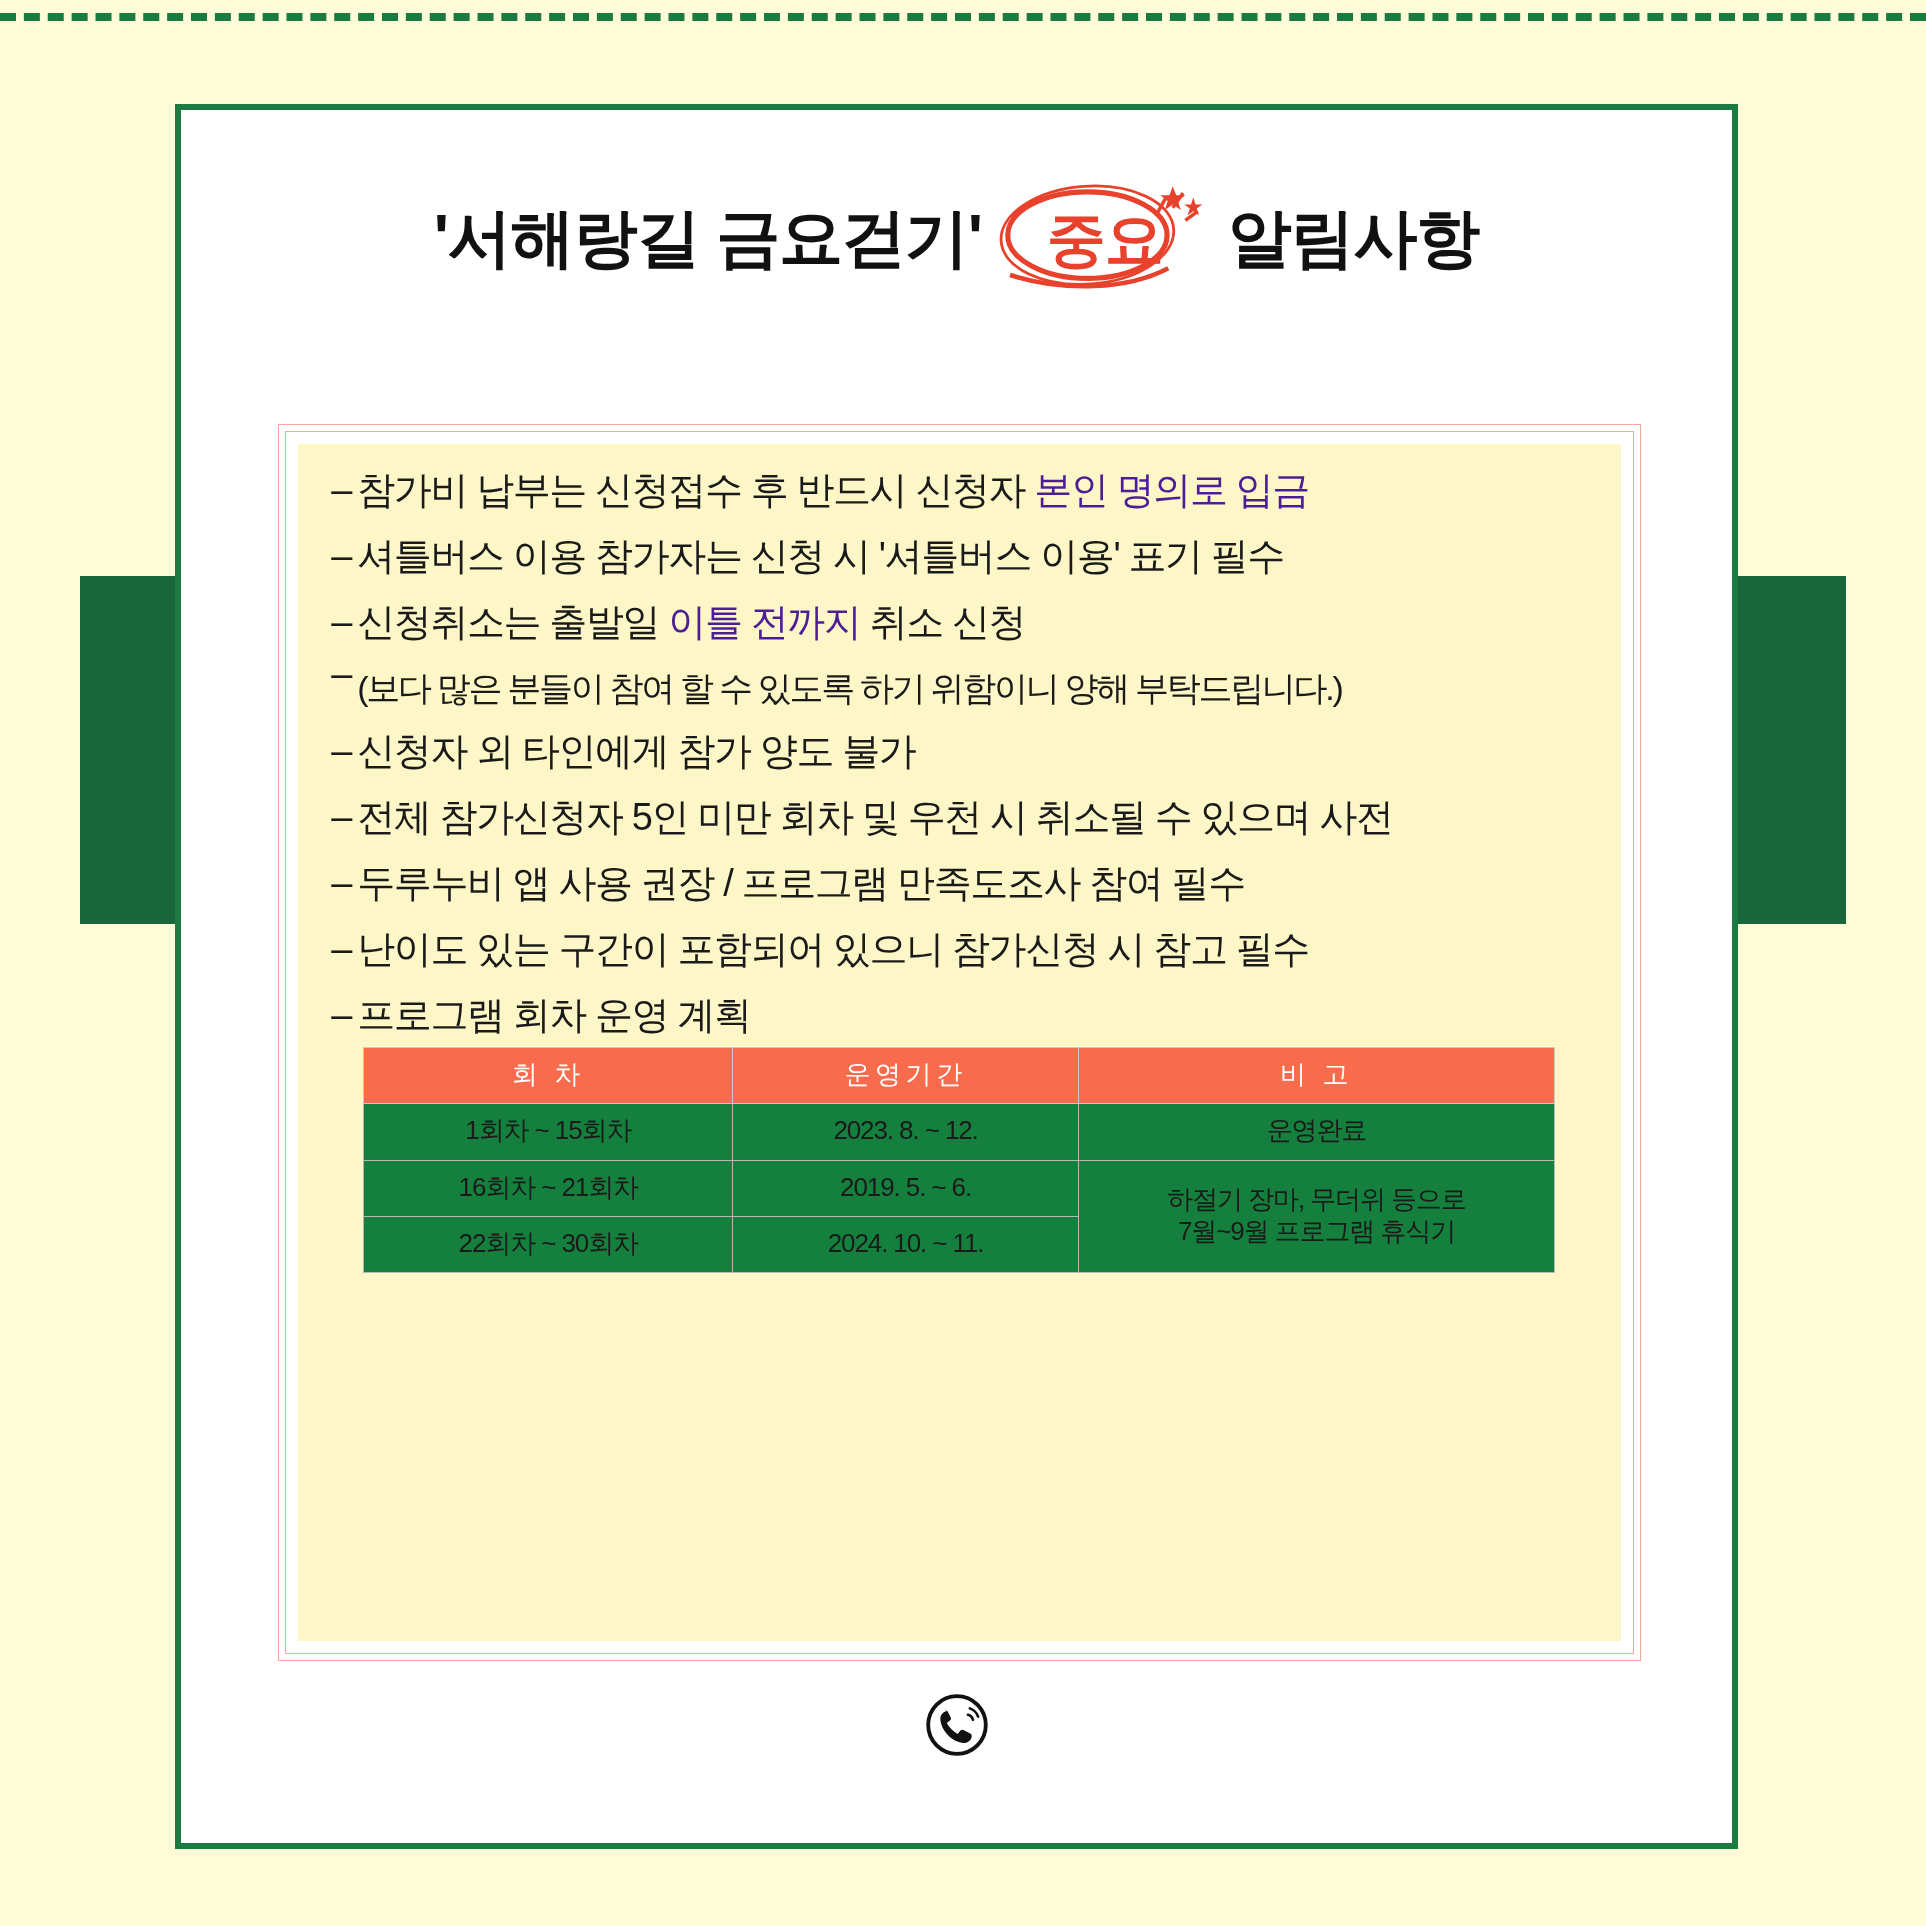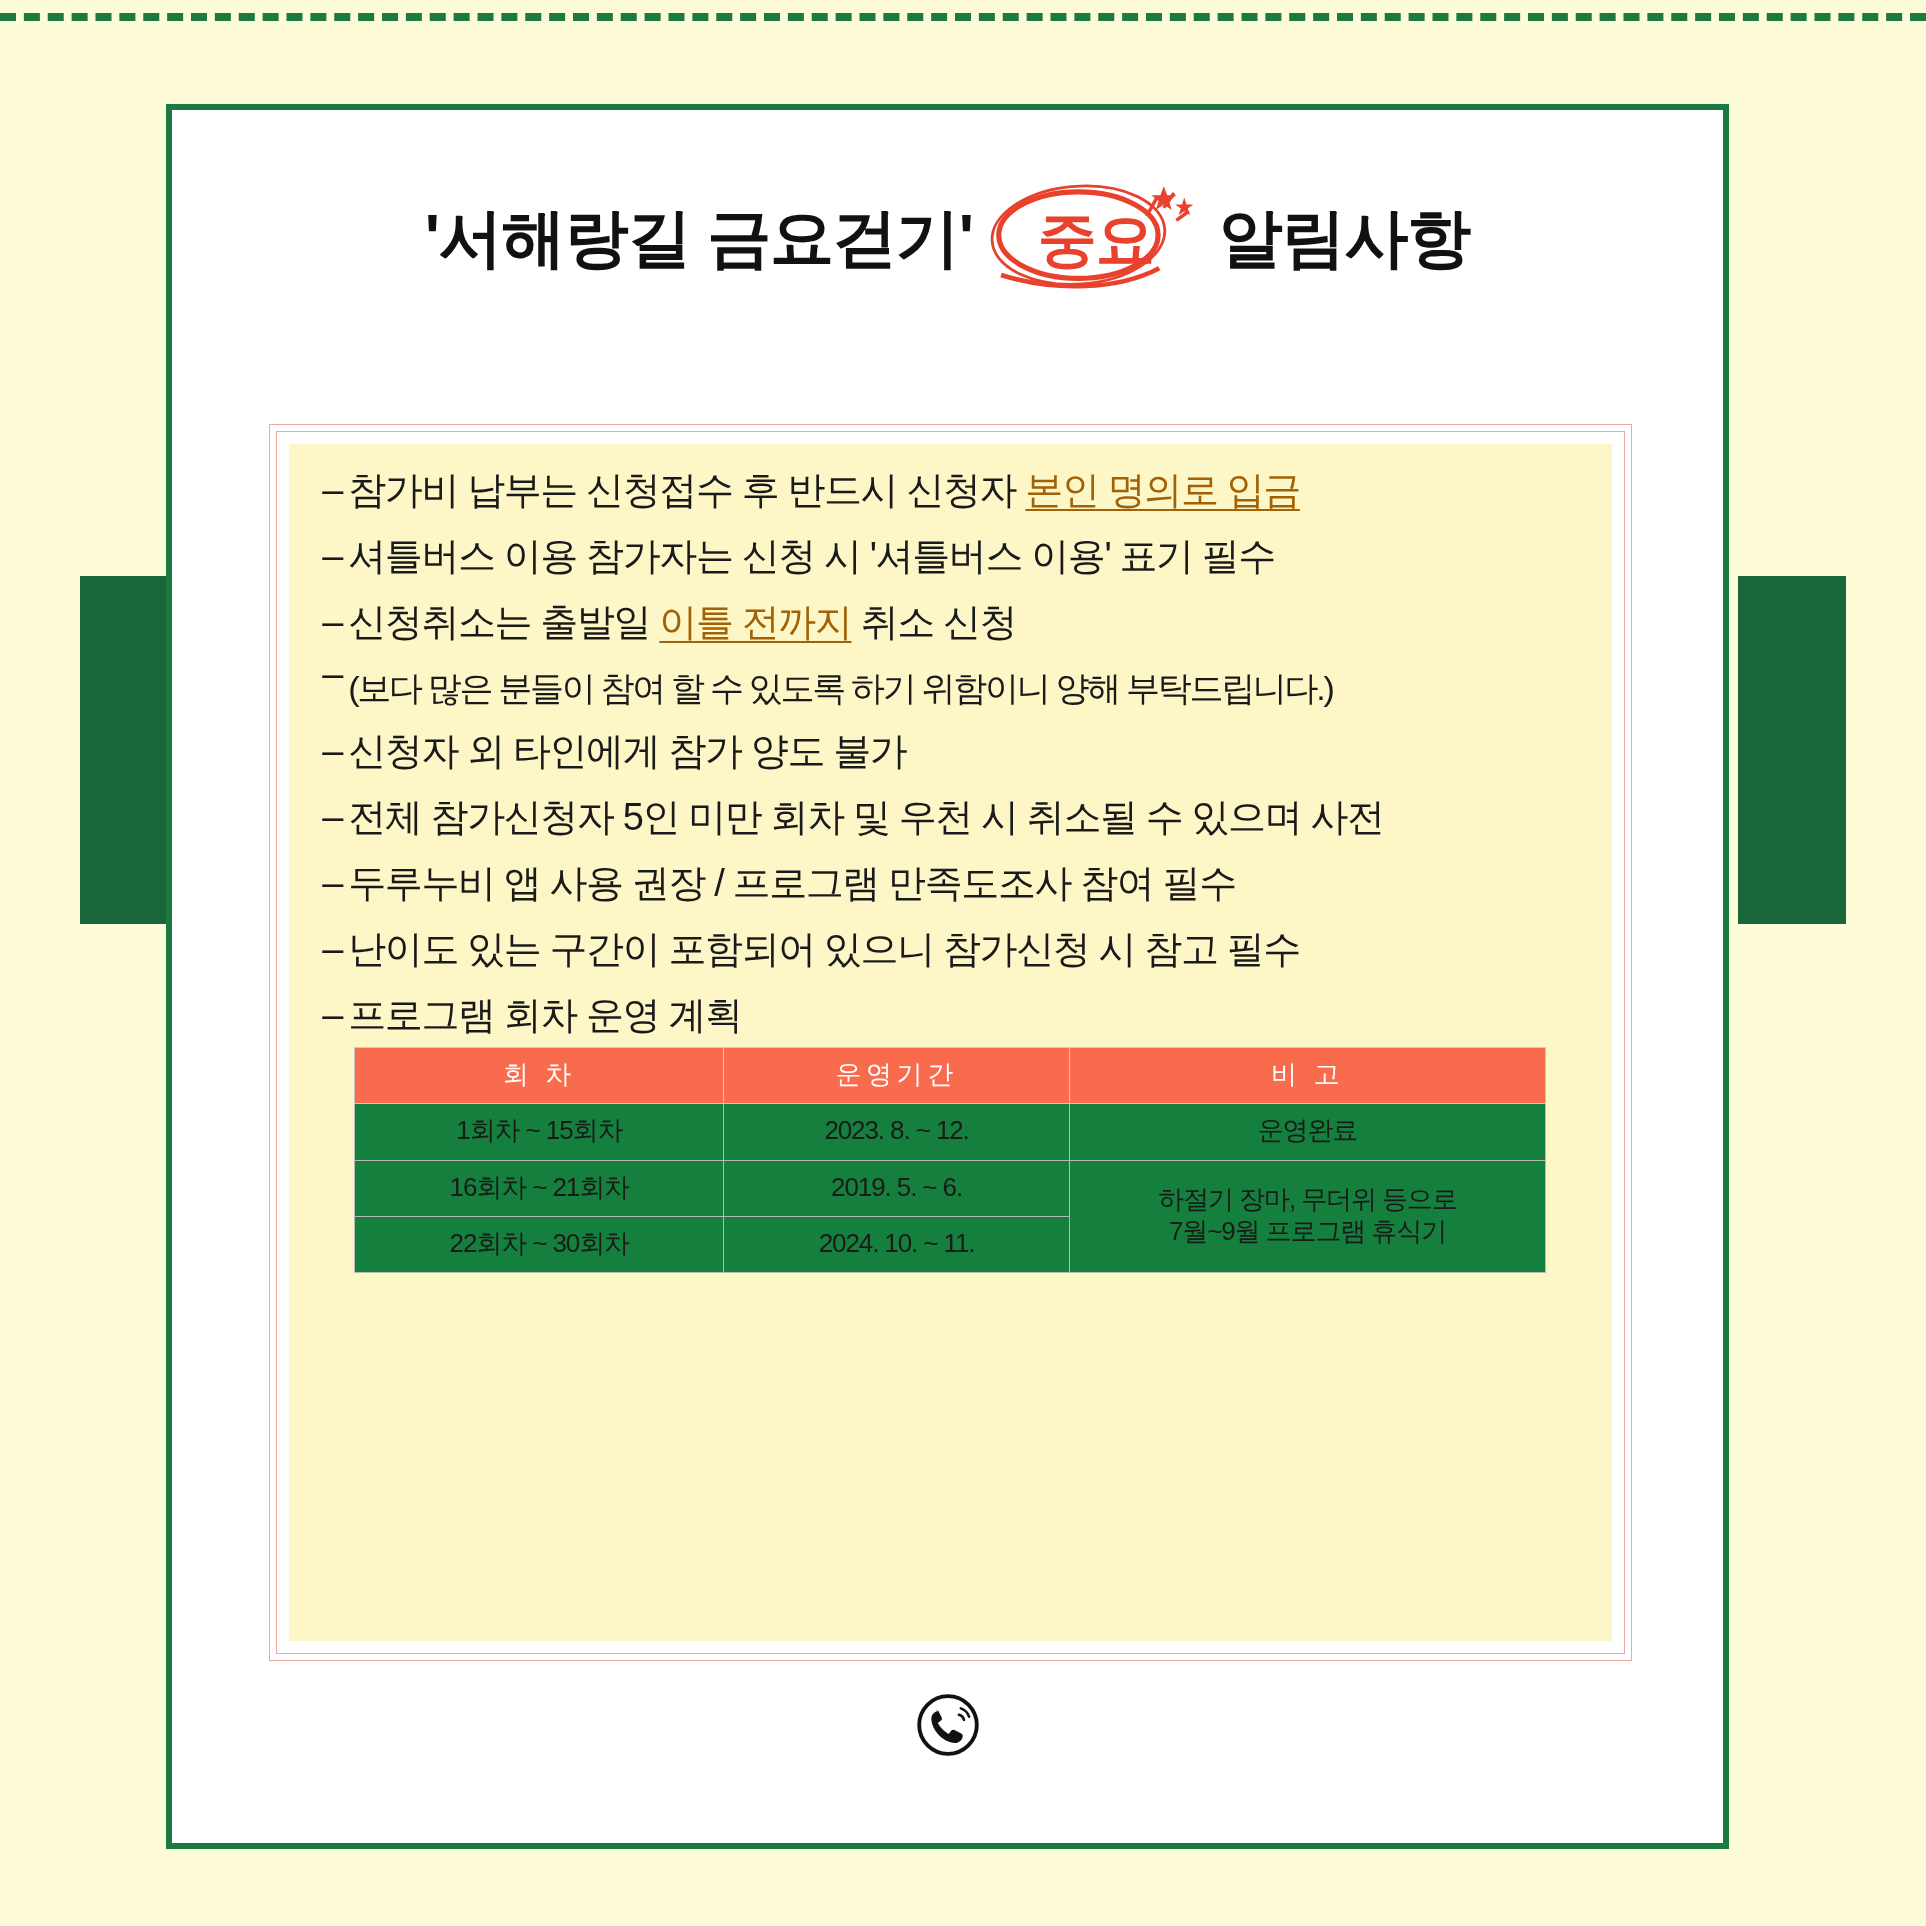--- a/index.html
+++ b/index.html
@@ -32,21 +32,21 @@
     width: 108px;
     height: 348px;
     background: #18663a;
   }
   .side-block.left { left: 80px; }
   .side-block.right { right: 80px; }
 
   
   .card {
     position: absolute;
-    left: 166px;
+    left: 175px;
     top: 104px;
     width: 1563px;
     height: 1745px;
     background: #ffffff;
     border: 6.3px solid #1b7a3f;
     box-sizing: border-box;
     z-index: 2;
   }
 
   
@@ -135,22 +135,21 @@
     display: block;
     font-size: 34px;
     letter-spacing: -2.3px;
     margin-top: 16px;
   }
   .bullet .txt .cont {
     display: block;
     margin-top: 6.8px;
   }
   .hl {
-    color: #a16207;
-    text-decoration: underline;
+    color: #4c1d95;
     text-underline-offset: 5.7px;
     text-decoration-thickness: 2.3px;
   }
   .tight { margin-bottom: 10.3px; }
 
   
   .table-wrap {
     margin-top: 10.3px;
     margin-left: 32px;
     width: 1192px;

